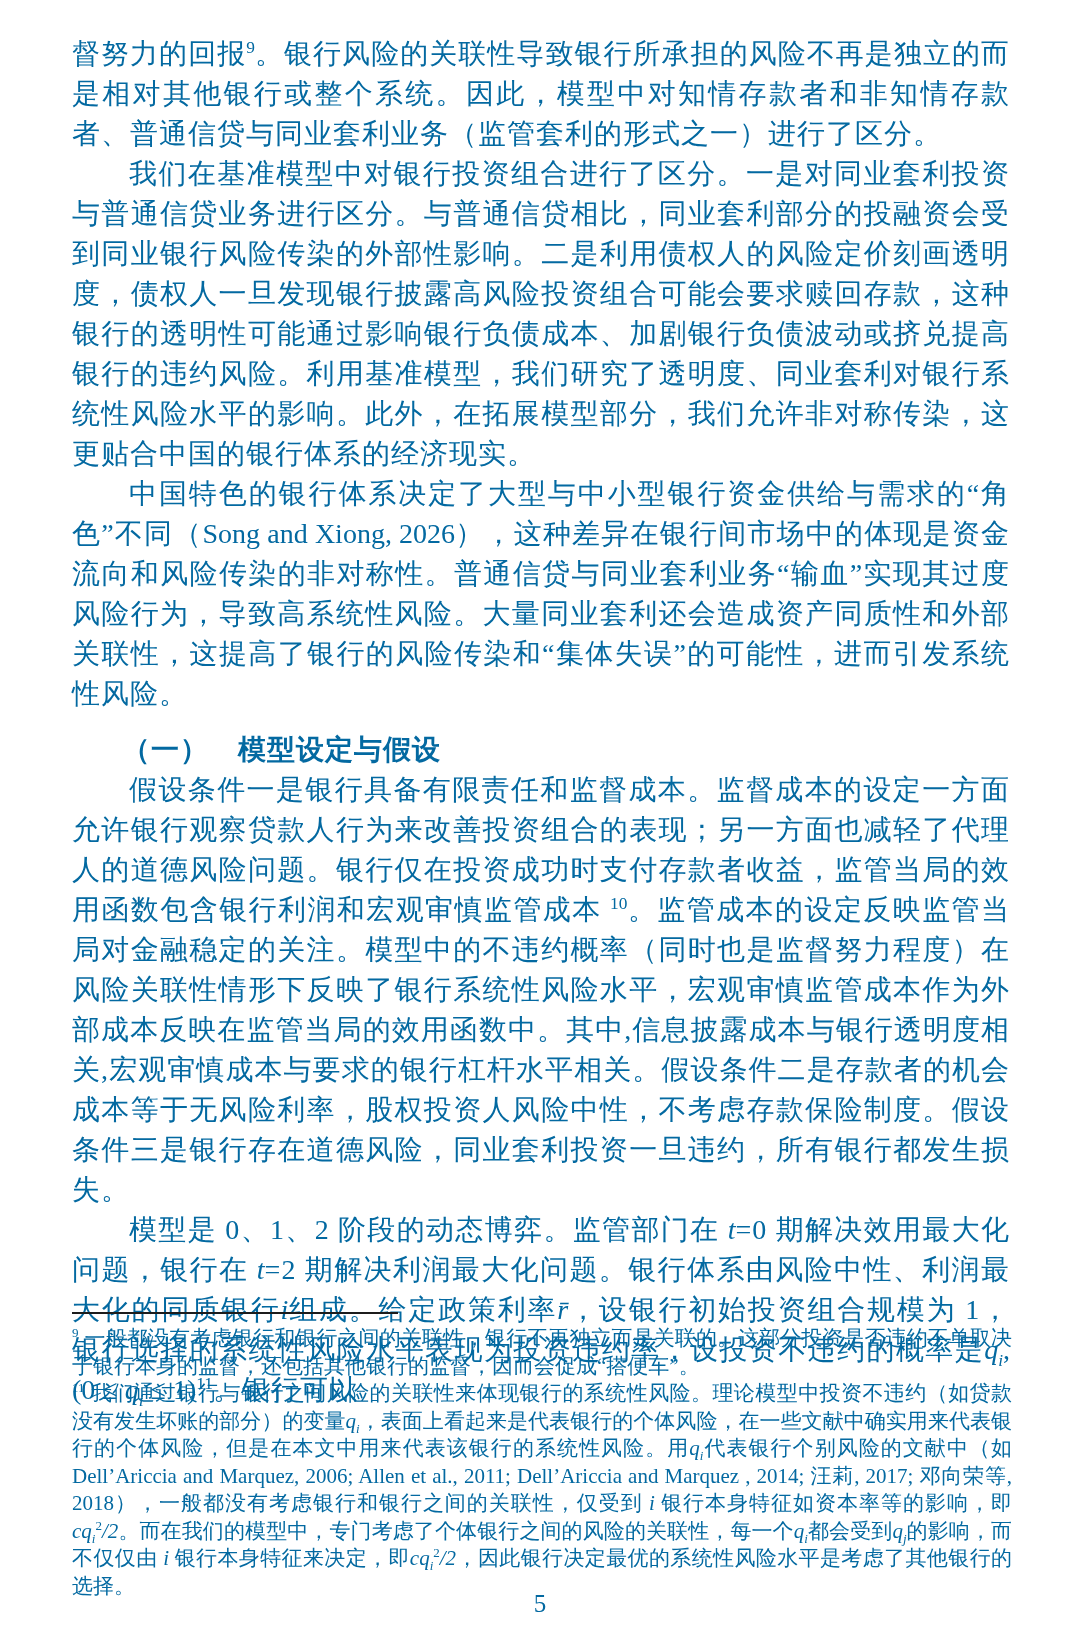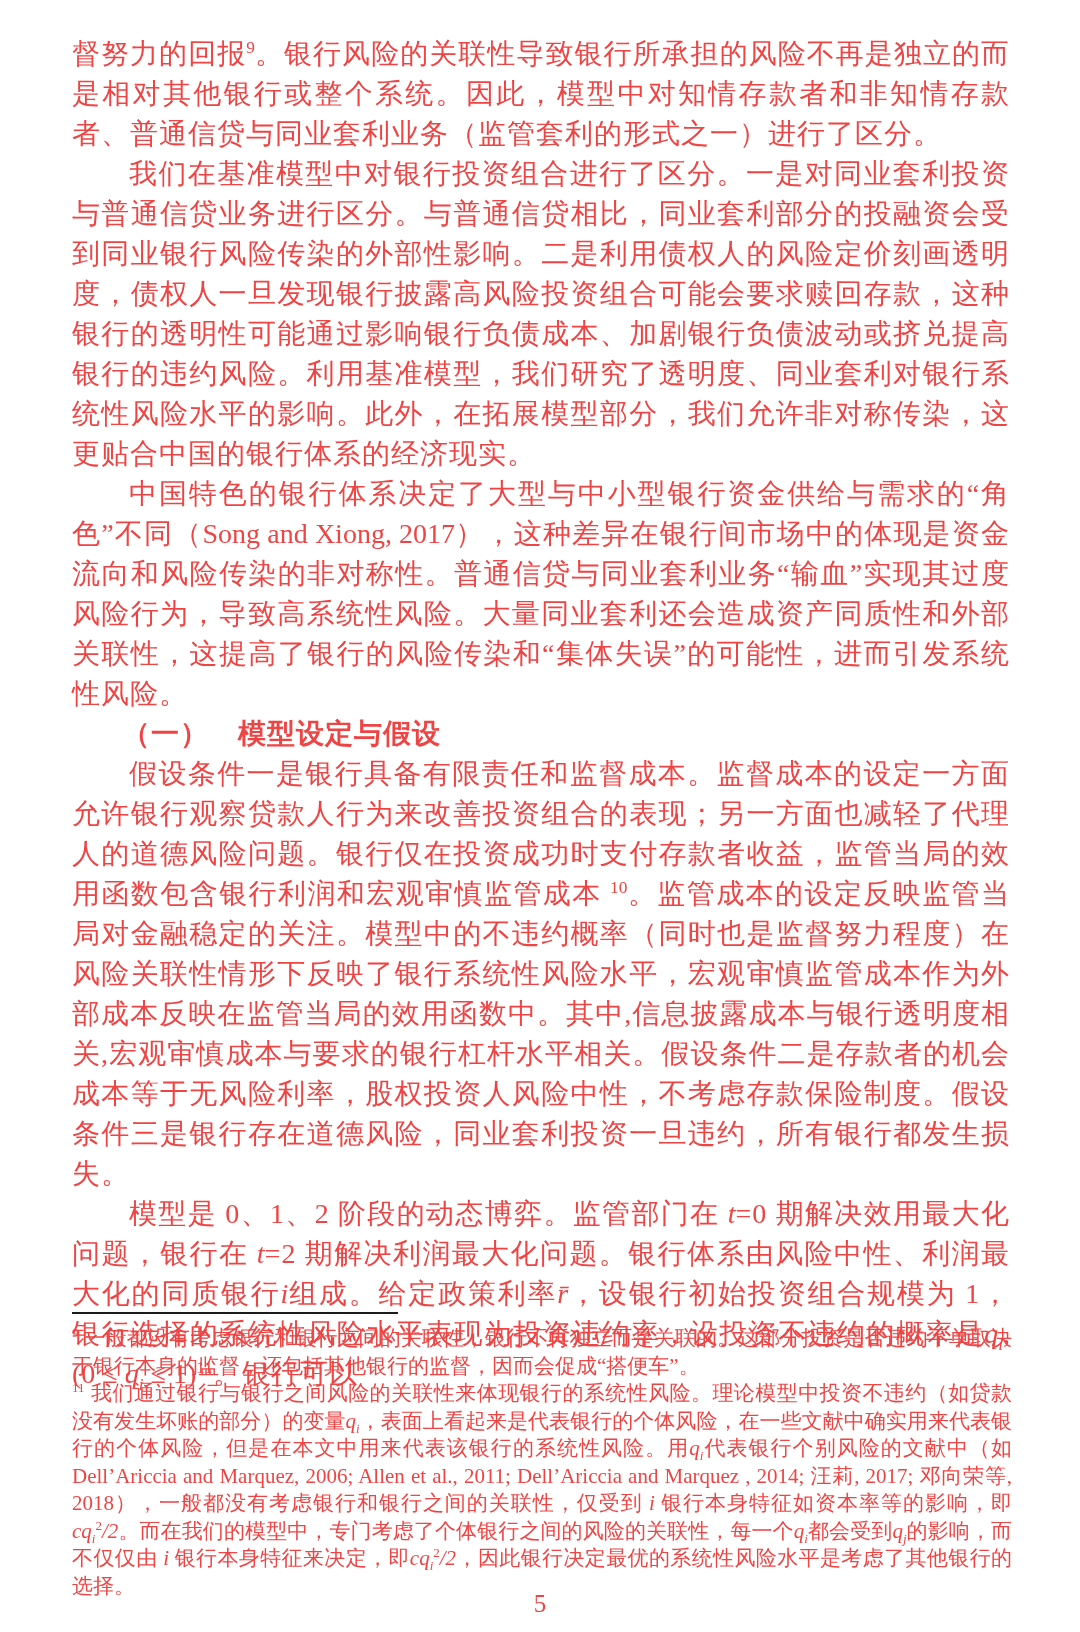--- a/index.html
+++ b/index.html
@@ -1,34 +1,34 @@
 <!DOCTYPE html>
 <html><head>
 <meta charset="utf-8">
 <style>
   html,body{margin:0;padding:0;background:#ffffff;}
   .page{
     position:relative;
     width:1080px;height:1632px;
     background:#ffffff;
-    color:#ef4444;
+    color:#0369a1;
     font-family:"Liberation Serif","DejaVu Serif",serif;
     overflow:hidden;
   }
   .body-text{
     position:absolute;
     left:72px; width:938px; top:34px;
     font-size:28px;
     line-height:40px;
     letter-spacing:1px;
     text-align:justify;
   }
   .para{margin:0;text-align:justify;}
   .para.indent{text-indent:57px;}
-  .para.heading{font-weight:700;text-indent:50px;}
+  .para.heading{font-weight:700;text-indent:50px;margin-top:16px;}
   .run-n{}
   .run-b{font-weight:700;}
   .run-i{font-style:italic;letter-spacing:0;}
   .run-lat{letter-spacing:0;}
   .run-sup{vertical-align:super;font-size:0.62em;line-height:0;letter-spacing:0;}
   .run-sub{vertical-align:sub;font-size:0.62em;line-height:0;font-style:italic;letter-spacing:0;}
   .footnote-area{
     position:absolute;
     left:72px; width:940px; top:1312px;
     font-size:21px;
@@ -49,21 +49,21 @@
     font-size:25px;
   }
 </style>
 </head>
 <body>
 
 <div class="page">
   <main class="body-text" id="paragraphs">
       <p class="para"><span class="run-n">督努力的回报</span><span class="run-sup">9</span><span class="run-n">。银行风险的关联性导致银行所承担的风险不再是独立的而是相对其他银行或整个系统。因此，模型中对知情存款者和非知情存款者、普通信贷与同业套利业务（监管套利的形式之一）进行了区分。</span></p>
       <p class="para indent"><span class="run-n">我们在基准模型中对银行投资组合进行了区分。一是对同业套利投资与普通信贷业务进行区分。与普通信贷相比，同业套利部分的投融资会受到同业银行风险传染的外部性影响。二是利用债权人的风险定价刻画透明度，债权人一旦发现银行披露高风险投资组合可能会要求赎回存款，这种银行的透明性可能通过影响银行负债成本、加剧银行负债波动或挤兑提高银行的违约风险。利用基准模型，我们研究了透明度、同业套利对银行系统性风险水平的影响。此外，在拓展模型部分，我们允许非对称传染，这更贴合中国的银行体系的经济现实。</span></p>
-      <p class="para indent"><span class="run-n">中国特色的银行体系决定了大型与中小型银行资金供给与需求的“角色”不同（</span><span class="run-lat">Song and Xiong, 2017</span><span class="run-n">），这种差异在银行间市场中的体现是资金流向和风险传染的非对称性。普通信贷与同业套利业务“输血”实现其过度风险行为，导致高系统性风险。大量同业套利还会造成资产同质性和外部关联性，这提高了银行的风险传染和“集体失误”的可能性，进而引发系统性风险。</span></p>
+      <p class="para indent"><span class="run-n">中国特色的银行体系决定了大型与中小型银行资金供给与需求的“角色”不同（</span><span class="run-lat">Song and Xiong, 2026</span><span class="run-n">），这种差异在银行间市场中的体现是资金流向和风险传染的非对称性。普通信贷与同业套利业务“输血”实现其过度风险行为，导致高系统性风险。大量同业套利还会造成资产同质性和外部关联性，这提高了银行的风险传染和“集体失误”的可能性，进而引发系统性风险。</span></p>
       <p class="para heading"><span class="run-b">（一）　模型设定与假设</span></p>
       <p class="para indent"><span class="run-n">假设条件一是银行具备有限责任和监督成本。监督成本的设定一方面允许银行观察贷款人行为来改善投资组合的表现；另一方面也减轻了代理人的道德风险问题。银行仅在投资成功时支付存款者收益，监管当局的效用函数包含银行利润和宏观审慎监管成本 </span><span class="run-sup">10</span><span class="run-n">。监管成本的设定反映监管当局对金融稳定的关注。模型中的不违约概率（同时也是监督努力程度）在风险关联性情形下反映了银行系统性风险水平，宏观审慎监管成本作为外部成本反映在监管当局的效用函数中。其中,信息披露成本与银行透明度相关,宏观审慎成本与要求的银行杠杆水平相关。假设条件二是存款者的机会成本等于无风险利率，股权投资人风险中性，不考虑存款保险制度。假设条件三是银行存在道德风险，同业套利投资一旦违约，所有银行都发生损失。</span></p>
       <p class="para indent"><span class="run-n">模型是 0、1、2 阶段的动态博弈。监管部门在 </span><span class="run-i">t</span><span class="run-n">=0 期解决效用最大化问题，银行在 </span><span class="run-i">t</span><span class="run-n">=2 期解决利润最大化问题。银行体系由风险中性、利润最大化的同质银行</span><span class="run-i">i</span><span class="run-n">组成。给定政策利率</span><span class="run-i">r̄</span><span class="run-n">，设银行初始投资组合规模为 1，银行选择的系统性风险水平表现为投资违约率，设投资不违约的概率是</span><span class="run-i">q</span><span class="run-sub">i</span><span class="run-lat">, (0 ≤ </span><span class="run-i">q</span><span class="run-sub">i</span><span class="run-lat"> ≤ 1)</span><span class="run-sup">11</span><span class="run-n">。银行可以</span></p>
     </main>
   <footer class="footnote-area">
     <div class="fn-rule"></div>
     <div id="footnotes-list">
         <p class="footnote"><span class="fn-marker">9</span><span class="run-n">一般都没有考虑银行和银行之间的关联性，银行不再独立而是关联的。这部分投资是否违约不单取决于银行本身的监督，还包括其他银行的监督，因而会促成“搭便车”。</span></p>
         <p class="footnote"><span class="fn-marker">11</span><span class="run-n">我们通过银行与银行之间风险的关联性来体现银行的系统性风险。理论模型中投资不违约（如贷款没有发生坏账的部分）的变量</span><span class="run-i">q</span><span class="run-sub">i</span><span class="run-n">，表面上看起来是代表银行的个体风险，在一些文献中确实用来代表银行的个体风险，但是在本文中用来代表该银行的系统性风险。用</span><span class="run-i">q</span><span class="run-sub">i</span><span class="run-n">代表银行个别风险的文献中（如 </span><span class="run-lat">Dell’Ariccia and Marquez, 2006; Allen et al., 2011; Dell’Ariccia and Marquez , 2014; </span><span class="run-n">汪莉</span><span class="run-lat">, 2017; </span><span class="run-n">邓向荣等</span><span class="run-lat">, 2018</span><span class="run-n">），一般都没有考虑银行和银行之间的关联性，仅受到 </span><span class="run-i">i</span><span class="run-n"> 银行本身特征如资本率等的影响，即</span><span class="run-i">cq</span><span class="run-sub">i</span><span class="run-sup">2</span><span class="run-i">/2</span><span class="run-n">。而在我们的模型中，专门考虑了个体银行之间的风险的关联性，每一个</span><span class="run-i">q</span><span class="run-sub">i</span><span class="run-n">都会受到</span><span class="run-i">q</span><span class="run-sub">j</span><span class="run-n">的影响，而不仅仅由 </span><span class="run-i">i</span><span class="run-n"> 银行本身特征来决定，即</span><span class="run-i">cq</span><span class="run-sub">i</span><span class="run-sup">2</span><span class="run-i">/2</span><span class="run-n">，因此银行决定最优的系统性风险水平是考虑了其他银行的选择。</span></p>
       </div>

